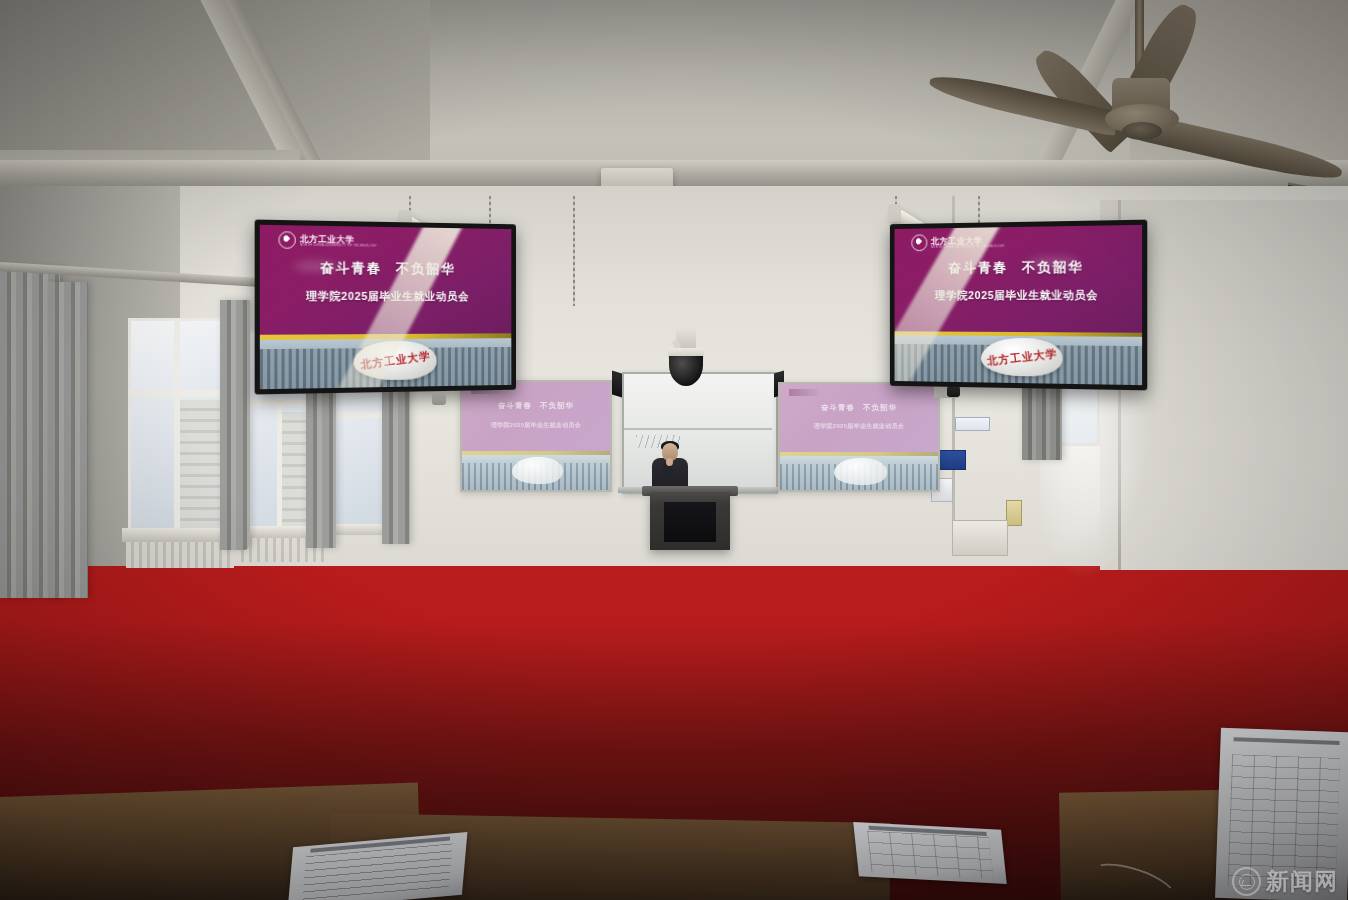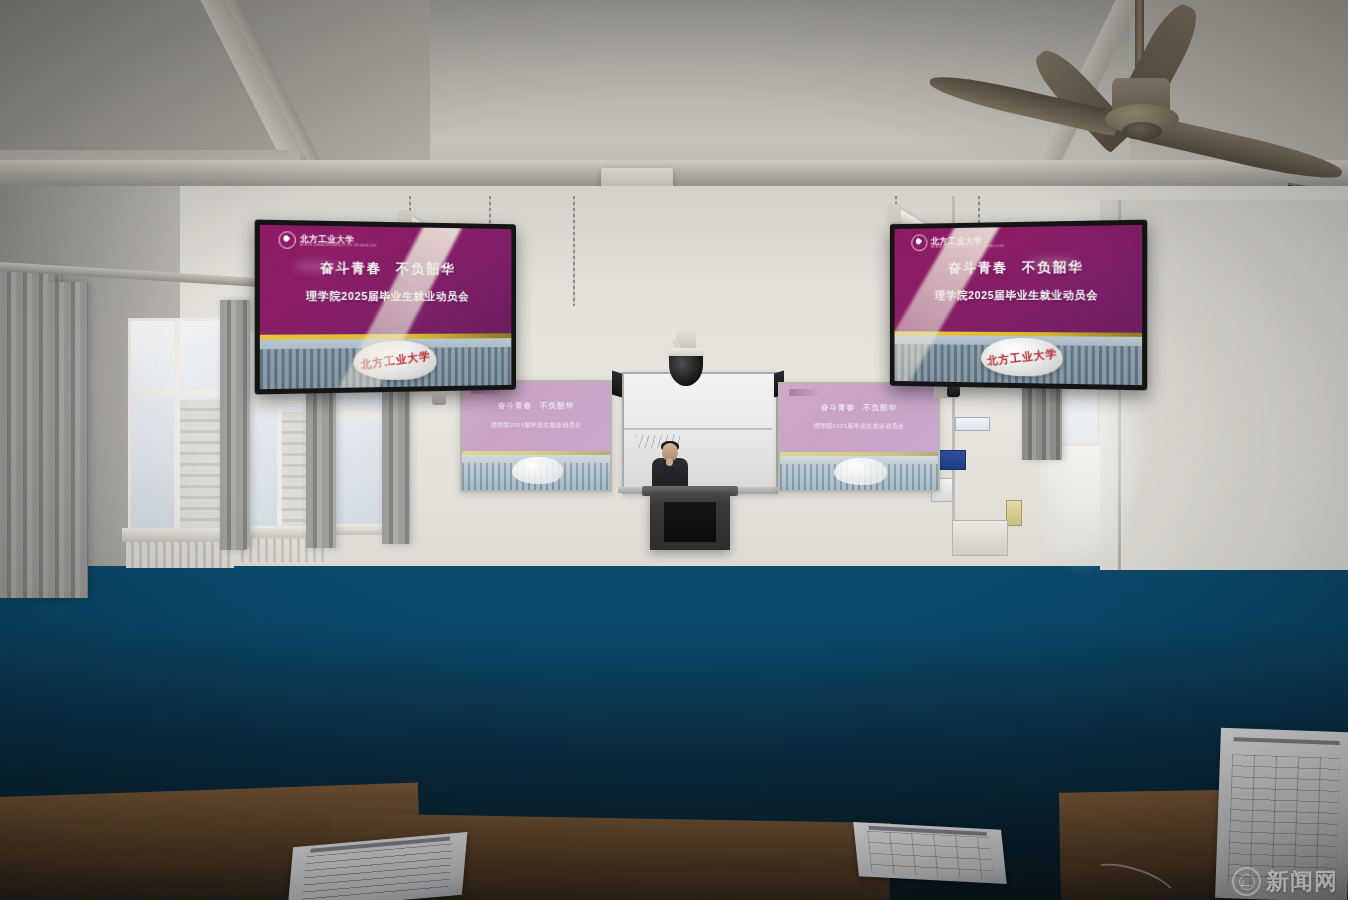--- a/index.html
+++ b/index.html
@@ -1,19 +1,19 @@
 <!DOCTYPE html>
 <html><head>
 <meta charset="utf-8">
 <style>
   html,body{margin:0;padding:0;background:#000;}
   body{font-family:"Liberation Sans",sans-serif;}
   #scene{
     position:relative;width:1348px;height:900px;overflow:hidden;
-    background:#0c4a6e;
+    background:#b91c1c;
   }
   .abs{position:absolute;}
 
   
   #ceiling{
     left:0;top:0;width:1348px;height:200px;
     background:linear-gradient(180deg,#9c9a93 0%,#b4b2aa 35%,#c3c1b8 70%,#b9b7ae 100%);
   }
   #ceiling-shadow-left{
     left:0;top:0;width:430px;height:175px;

